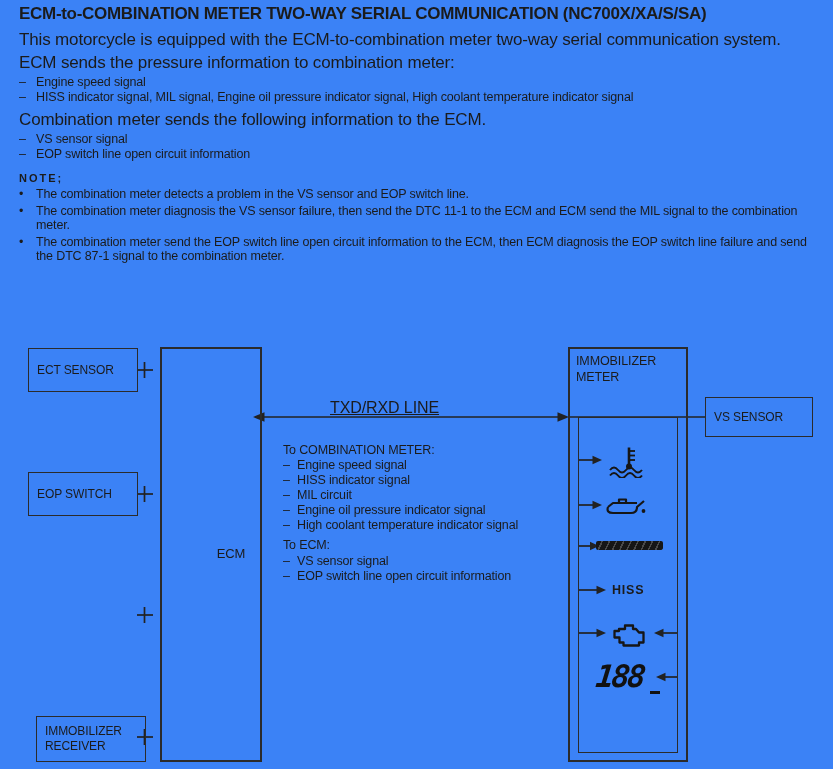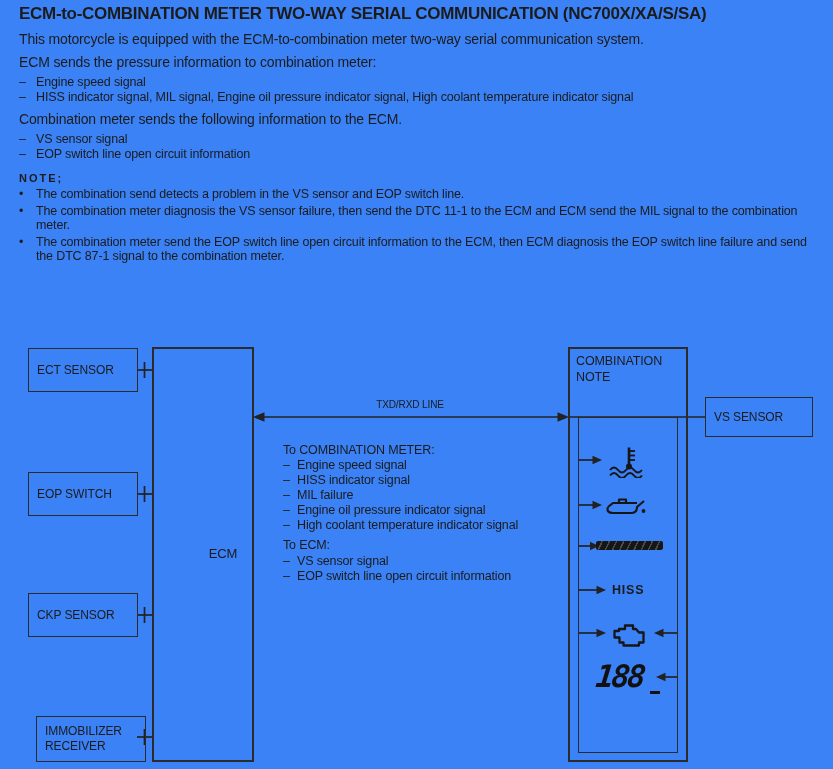--- a/index.html
+++ b/index.html
@@ -3,40 +3,40 @@
 <meta charset="utf-8">
 <style>
   html,body { margin:0; padding:0; background:#ffffff; }
   .page {
     position:relative; width:833px; height:769px; background:#3b82f6;
     font-family:"Liberation Sans", sans-serif; color:#1b1b1b; overflow:hidden;
   }
   
   .textcol { position:absolute; left:19px; top:4px; width:798px; }
   .title { font-size:17px; font-weight:bold; letter-spacing:-0.3px; margin:0 0 9px 0; line-height:19px; }
-  .para { font-size:14px; line-height:15px; letter-spacing:-0.15px; margin:0 0 8px 0; }
+  .para { font-size:17px; line-height:15px; letter-spacing:-0.15px; margin:0 0 8px 0; }
   .para.tight { margin-bottom:5px; }
   .dashlist { margin:0 0 7px 0; }
   .li { display:flex; font-size:12.5px; line-height:15px; letter-spacing:-0.15px; }
   .li .marker { flex:none; width:17px; }
   .li .t { flex:1; }
   .note-label { font-size:11px; font-weight:bold; letter-spacing:2px; margin:9px 0 2px 0; line-height:14px; }
   .notelist { margin:0 0 9px 0; }
   .notelist .li { line-height:14.6px; margin-bottom:2px; }
   
   .connectors { position:absolute; left:0; top:0; z-index:1; pointer-events:none; }
   .dbox {
     position:absolute; box-sizing:border-box; border:1.5px solid #2b2b2b; background:transparent;
     display:flex; align-items:center; padding-left:8px; font-size:12px; letter-spacing:-0.1px;
     z-index:2; line-height:1.25;
   }
   .dbox.thick { border-width:2px; }
   .dbox.center { justify-content:center; padding-left:0; }
   .meterlabel { position:absolute; z-index:3; font-size:12.5px; line-height:1.3; letter-spacing:-0.1px; }
-  .txdlabel { position:absolute; z-index:3; font-size:10px; text-align:center; letter-spacing:-0.1px; }
+  .txdlabel { position:absolute; z-index:3; font-size:16px; letter-spacing:-0.1px;text-decoration:underline; }
   .anno { position:absolute; z-index:3; font-size:12.5px; line-height:16.4px; letter-spacing:-0.15px; }
   .anno .head { font-weight:normal; }
   .anno .li .marker { width:14px; }
   .anno .gap { margin-top:4px; }
   .icon { position:absolute; z-index:3; }
   .segbar {
     position:absolute; z-index:3; left:596px; top:541px; width:67px; height:9px; border-radius:2px;
     background:repeating-linear-gradient(115deg,#161616 0 5px,#4a4a4a 5px 6.5px);
   }
   .hiss { position:absolute; z-index:3; left:612px; top:583px; font-size:12.5px; font-weight:600; letter-spacing:0.8px; }
@@ -78,21 +78,21 @@
       <div class="li">
         <span class="marker">–</span>
         <span class="t">EOP switch line open circuit information</span>
       </div>
     </div>
 
     <div class="note-label">NOTE;</div>
     <div class="notelist">
       <div class="li">
         <span class="marker">•</span>
-        <span class="t">The combination send detects a problem in the VS sensor and EOP switch line.</span>
+        <span class="t">The combination meter detects a problem in the VS sensor and EOP switch line.</span>
       </div>
       <div class="li">
         <span class="marker">•</span>
         <span class="t">The combination meter diagnosis the VS sensor failure, then send the DTC 11-1 to the ECM and ECM send the MIL signal to the combination meter.</span>
       </div>
       <div class="li">
         <span class="marker">•</span>
         <span class="t">The combination meter send the EOP switch line open circuit information to the ECM, then ECM diagnosis the EOP switch line failure and send the DTC 87-1 signal to the combination meter.</span>
       </div>
     </div>
@@ -136,54 +136,51 @@
       <polygon points="656,677 665.5,672.8 665.5,681.2"></polygon>
     </g>
   </svg>
 
   <div class="dbox" style="left:28px; top:348px; width:110px; height:44px;">
     <span>ECT SENSOR</span>
   </div>
   <div class="dbox" style="left:28px; top:472px; width:110px; height:44px;">
     <span>EOP SWITCH</span>
   </div>
-  <div class="dbox" style="left:28px; top:593px; width:110px; height:44px;">
-    <span>CKP SENSOR</span>
-  </div>
   <div class="dbox" style="left:36px; top:716px; width:110px; height:46px;">
     <span>IMMOBILIZER RECEIVER</span>
   </div>
 
-  <div class="dbox thick center" style="left:152px; top:347px; width:102px; height:415px; font-size:13px;padding-left:40px;">
+  <div class="dbox thick center" style="left:160px; top:347px; width:102px; height:415px; font-size:13px;padding-left:40px;">
     <span>ECM</span>
   </div>
 
   <div class="txdlabel" style="left:330px; top:399px; width:160px;">TXD/RXD LINE</div>
 
   <div class="dbox thick" style="left:568px; top:347px; width:120px; height:415px; padding:0; display:block;"></div>
-  <div class="meterlabel" style="left:576px; top:353px; width:106px;">COMBINATION NOTE</div>
+  <div class="meterlabel" style="left:576px; top:353px; width:106px;">IMMOBILIZER METER</div>
   <div class="dbox" style="left:578px; top:417px; width:100px; height:336px; padding:0; display:block;"></div>
 
   <div class="dbox" style="left:705px; top:397px; width:108px; height:40px;">
     <span>VS SENSOR</span>
   </div>
 
   <div class="anno" style="left:283px; top:442px; width:280px;">
     <div class="head">To COMBINATION METER:</div>
     <div class="li">
       <span class="marker">–</span>
       <span class="t">Engine speed signal</span>
     </div>
     <div class="li">
       <span class="marker">–</span>
       <span class="t">HISS indicator signal</span>
     </div>
     <div class="li">
       <span class="marker">–</span>
-      <span class="t">MIL failure</span>
+      <span class="t">MIL circuit</span>
     </div>
     <div class="li">
       <span class="marker">–</span>
       <span class="t">Engine oil pressure indicator signal</span>
     </div>
     <div class="li">
       <span class="marker">–</span>
       <span class="t">High coolant temperature indicator signal</span>
     </div>
     <div class="head gap">To ECM:</div>

